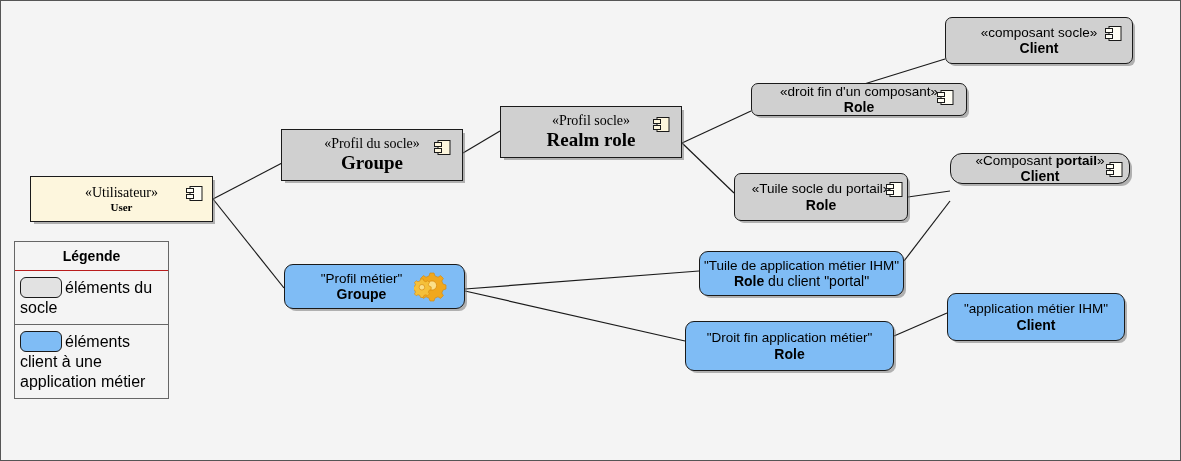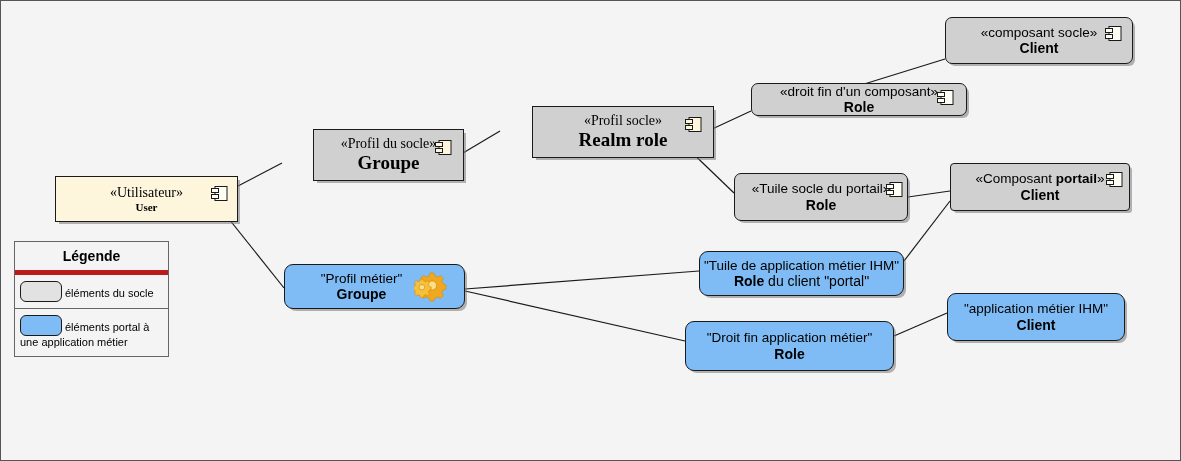--- a/index.html
+++ b/index.html
@@ -39,39 +39,37 @@
     line-height: 1.15;
     color: #000;
   }
   .node .l1 { display: block; white-space: nowrap; }
   .node .l2 { display: block; white-space: nowrap; }
 
   
   .n-socle {
     background: #d0d0d0;
     font-family: "Liberation Serif", serif;
-    margin-left: 32px;
   }
   .n-socle .l1 { font-size: 14px; }
   .n-socle .l2 { font-size: 19px; font-weight: bold; }
 
   
   .n-socle-sans {
     background: #d0d0d0;
     font-family: "Liberation Sans", sans-serif;
     border-radius: 7px;
   }
   .n-socle-sans .l1 { font-size: 13.5px; }
   .n-socle-sans .l2 { font-size: 14px; font-weight: bold; }
 
   
   .n-user {
     background: #fdf6dd;
     font-family: "Liberation Serif", serif;
-    margin-left: 25px;
   }
   .n-user .l1 { font-size: 14px; }
   .n-user .l2 { font-size: 11px; font-weight: bold; }
 
   
   .n-metier {
     background: #7fbcf5;
     font-family: "Liberation Sans", sans-serif;
     border-radius: 9px;
   }
@@ -103,26 +101,26 @@
     border: 1px solid #666;
     background: #f4f4f4;
     box-sizing: border-box;
     font-family: "Liberation Sans", sans-serif;
   }
   #legend .lg-title {
     text-align: center;
     font-weight: bold;
     font-size: 14px;
     padding: 6px 0 6px 0;
-    border-bottom: 5px solid #b91c1c;
+    border-bottom: 1px solid #b91c1c;
     color: #000;
   }
   #legend .lg-row {
     padding: 6px 4px 6px 5px;
-    font-size: 11px;
+    font-size: 16px;
     color: #000;
     line-height: 1.25;
   }
   #legend .lg-row.sep { border-bottom: 1px solid #666; }
   #legend .sw {
     display: inline-block;
     width: 40px;
     height: 19px;
     border: 1px solid #1a1a1a;
     border-radius: 6px;
@@ -167,21 +165,21 @@
   <div class="node n-user" style="left:29px; top:175px; width:183px; height:46px;">
     <span class="l1">«Utilisateur»</span>
     <span class="l2">User</span>
     <svg class="cicon" style="right:9px; top:9px;" viewBox="0 0 17 15" xmlns="http://www.w3.org/2000/svg">
       <rect x="4" y="0.5" width="12" height="14" fill="#fffef5" stroke="#1a1a1a" stroke-width="1"></rect>
       <rect x="0.5" y="2.5" width="7" height="4" fill="#fffef5" stroke="#1a1a1a" stroke-width="1"></rect>
       <rect x="0.5" y="8.5" width="7" height="4" fill="#fffef5" stroke="#1a1a1a" stroke-width="1"></rect>
     </svg>
   </div>
 
-  <div class="node n-socle" style="left:280px; top:128px; width:151px; height:52px;">
+  <div class="node n-socle" style="left:280px; top:128px; width:182px; height:52px;">
     <span class="l1">«Profil du socle»</span>
     <span class="l2">Groupe</span>
     <svg class="cicon" style="right:11px; top:10px;" viewBox="0 0 17 15" xmlns="http://www.w3.org/2000/svg">
       <rect x="4" y="0.5" width="12" height="14" fill="#fdf6dd" stroke="#1a1a1a" stroke-width="1"></rect>
       <rect x="0.5" y="2.5" width="7" height="4" fill="#fdf6dd" stroke="#1a1a1a" stroke-width="1"></rect>
       <rect x="0.5" y="8.5" width="7" height="4" fill="#fdf6dd" stroke="#1a1a1a" stroke-width="1"></rect>
     </svg>
   </div>
 
   <div class="node n-socle" style="left:499px; top:105px; width:182px; height:52px;">
@@ -217,21 +215,21 @@
   <div class="node n-socle-sans" style="left:733px; top:172px; width:174px; height:48px;">
     <span class="l1">«Tuile socle du portail»</span>
     <span class="l2">Role</span>
     <svg class="cicon" style="right:4px; top:8px;" viewBox="0 0 17 15" xmlns="http://www.w3.org/2000/svg">
       <rect x="4" y="0.5" width="12" height="14" fill="#fffef5" stroke="#1a1a1a" stroke-width="1"></rect>
       <rect x="0.5" y="2.5" width="7" height="4" fill="#fffef5" stroke="#1a1a1a" stroke-width="1"></rect>
       <rect x="0.5" y="8.5" width="7" height="4" fill="#fffef5" stroke="#1a1a1a" stroke-width="1"></rect>
     </svg>
   </div>
 
-  <div class="node n-socle-sans" style="left:949px; top:162px; width:180px; height:48px; border-radius:4px;">
+  <div class="node n-socle-sans" style="left:949px; top:152px; width:180px; height:31px; border-radius:12px;">
     <span class="l1"><span>«Composant </span><span class="bold">portail</span><span>»</span></span>
     <span class="l2">Client</span>
     <svg class="cicon" style="right:6px; top:8px;" viewBox="0 0 17 15" xmlns="http://www.w3.org/2000/svg">
       <rect x="4" y="0.5" width="12" height="14" fill="#fffef5" stroke="#1a1a1a" stroke-width="1"></rect>
       <rect x="0.5" y="2.5" width="7" height="4" fill="#fffef5" stroke="#1a1a1a" stroke-width="1"></rect>
       <rect x="0.5" y="8.5" width="7" height="4" fill="#fffef5" stroke="#1a1a1a" stroke-width="1"></rect>
     </svg>
   </div>
 
   <div class="node n-metier" style="left:283px; top:263px; width:181px; height:45px;">
@@ -263,17 +261,17 @@
     <span class="l1">"application métier IHM"</span>
     <span class="l2">Client</span>
   </div>
 
   <div id="legend">
     <div class="lg-title">Légende</div>
     <div class="lg-row sep">
       <span class="sw sw-socle"></span><span>éléments du socle</span>
     </div>
     <div class="lg-row">
-      <span class="sw sw-metier"></span><span>éléments portal à une application métier</span>
+      <span class="sw sw-metier"></span><span>éléments client à une application métier</span>
     </div>
   </div>
 
 </div>
 
 </body></html>

